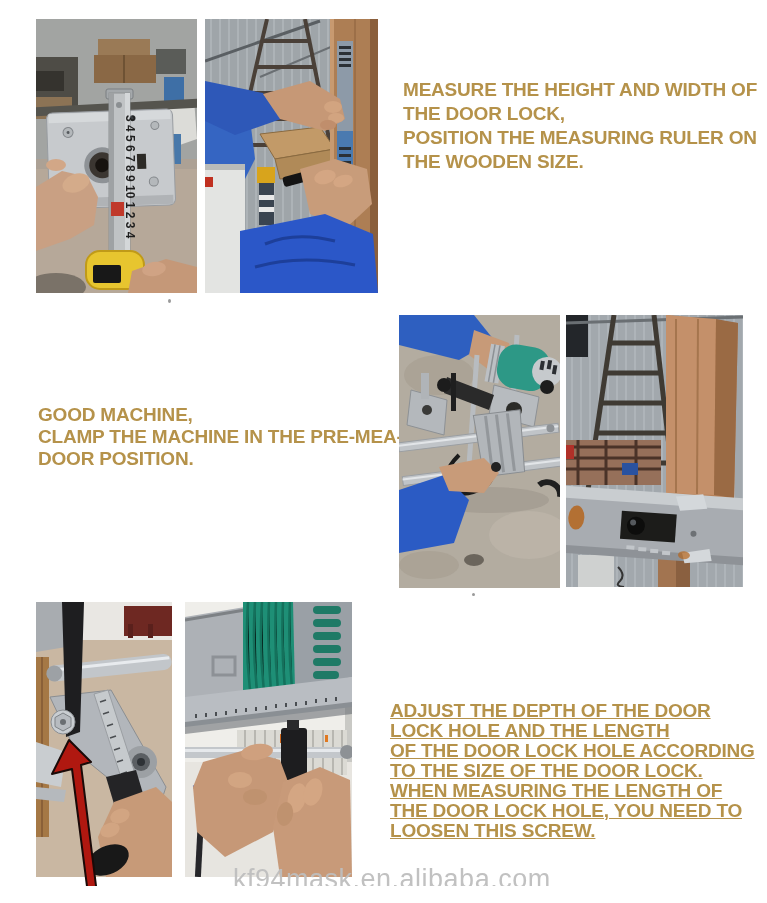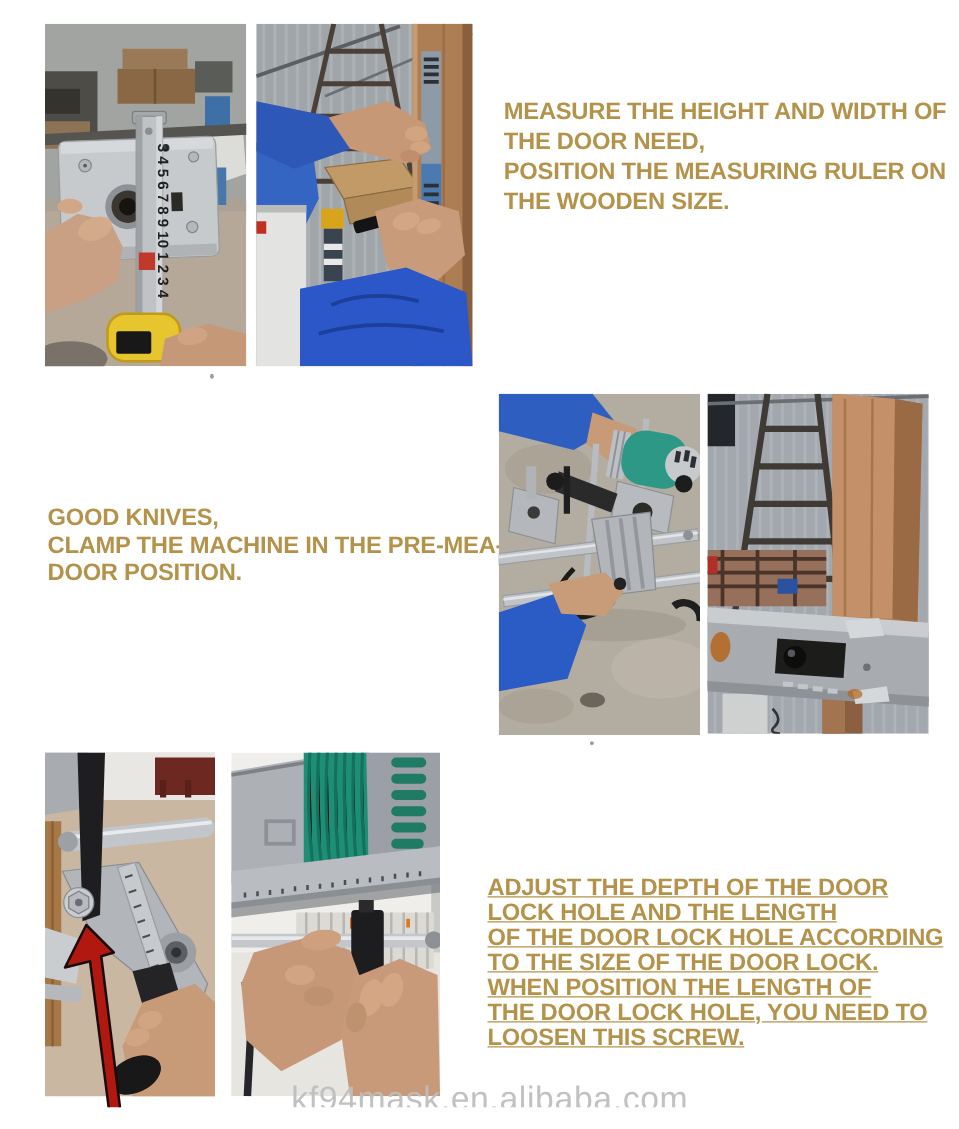--- a/index.html
+++ b/index.html
@@ -147,27 +147,27 @@
       <ellipse cx="120" cy="158" rx="11" ry="7" transform="rotate(-15 120 158)" fill="#d4a683"></ellipse>
       <ellipse cx="138" cy="162" rx="10" ry="6" transform="rotate(-15 138 162)" fill="#d4a683"></ellipse>
       <polygon points="35,212 120,195 168,215 173,274 35,274" fill="#2b57c8"></polygon>
       <path d="M 60,225 Q 90,212 130,222" stroke="#1d3f9a" stroke-width="3" fill="none"></path>
       <path d="M 50,248 Q 95,235 150,246" stroke="#1d3f9a" stroke-width="3" fill="none"></path>
     </svg>
   </div>
 
   <div class="txt" id="step1-text">
     <div>MEASURE THE HEIGHT AND WIDTH OF</div>
-    <div>THE DOOR NEED,</div>
+    <div>THE DOOR LOCK,</div>
     <div>POSITION THE MEASURING RULER ON</div>
     <div>THE WOODEN SIZE.</div>
   </div>
 
   <div class="txt" id="step2-text">
-    <div>GOOD KNIVES,</div>
+    <div>GOOD MACHINE,</div>
     <div>CLAMP THE MACHINE IN THE PRE-MEA-</div>
     <div>DOOR POSITION.</div>
   </div>
 
   <div class="photo p3" role="img" aria-label="Mortising machine with teal motor and silver rails handled by a worker on a concrete floor">
     <svg width="161" height="273" viewBox="0 0 161 273">
       <rect x="0" y="0" width="161" height="273" fill="#b3aca0"></rect>
       <ellipse cx="40" cy="60" rx="35" ry="20" fill="#a59d90" opacity="0.6"></ellipse>
       <ellipse cx="130" cy="220" rx="40" ry="24" fill="#c0b8ab" opacity="0.6"></ellipse>
       <ellipse cx="30" cy="250" rx="30" ry="14" fill="#a59d90" opacity="0.6"></ellipse>
@@ -407,21 +407,21 @@
       <ellipse cx="128" cy="190" rx="9" ry="14" transform="rotate(18 128 190)" fill="#d4a683"></ellipse>
       <ellipse cx="100" cy="212" rx="8" ry="12" transform="rotate(10 100 212)" fill="#bf926f"></ellipse>
     </svg>
   </div>
 
   <div class="txt" id="step3-text">
     <div>ADJUST THE DEPTH OF THE DOOR</div>
     <div>LOCK HOLE AND THE LENGTH</div>
     <div>OF THE DOOR LOCK HOLE ACCORDING</div>
     <div>TO THE SIZE OF THE DOOR LOCK.</div>
-    <div>WHEN POSITION THE LENGTH OF</div>
+    <div>WHEN MEASURING THE LENGTH OF</div>
     <div>THE DOOR LOCK HOLE, YOU NEED TO</div>
     <div>LOOSEN THIS SCREW.</div>
   </div>
 
   <div id="watermark">kf94mask.en.alibaba.com</div>
 
   <div class="speck" id="speck1"></div>
   <div class="speck" id="speck2"></div>
 
 </div>

